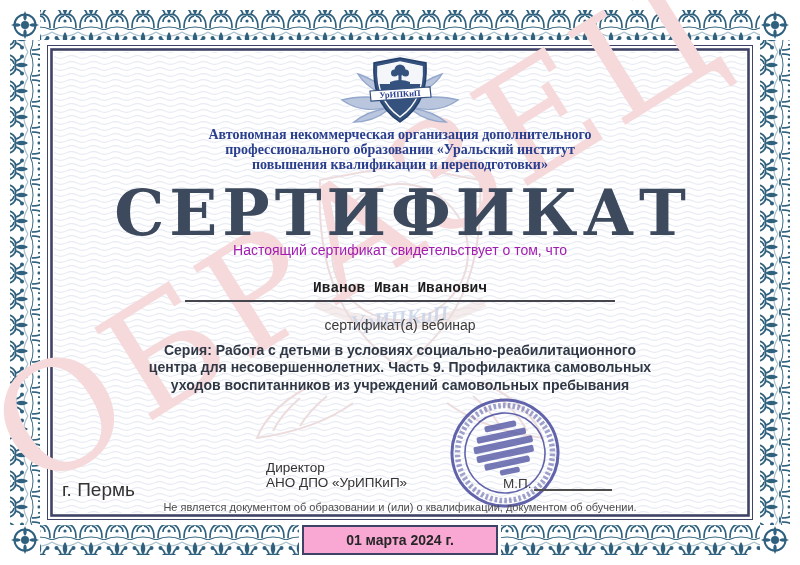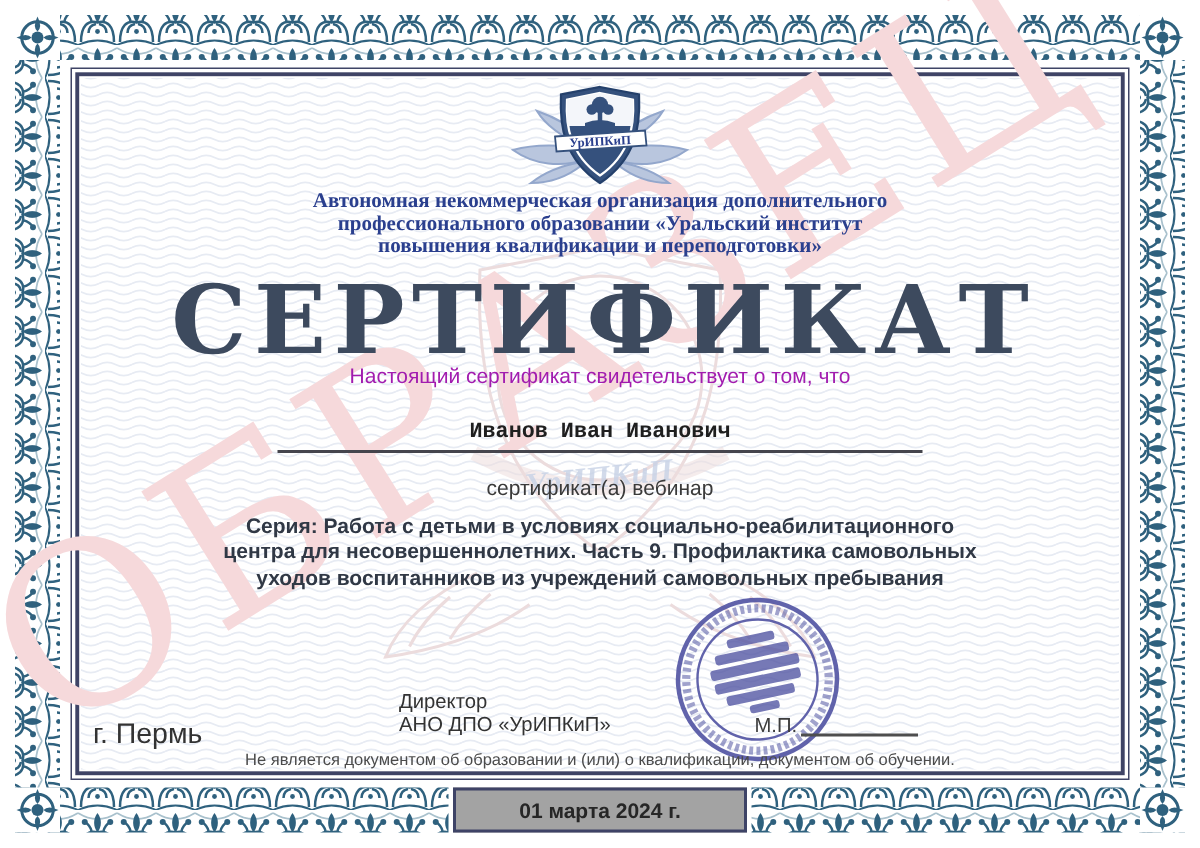--- a/index.html
+++ b/index.html
@@ -20,21 +20,21 @@
   .name-line{top:300px;left:185px;width:430px;border-top:2px solid #45454d;}
   .action{top:317px;font-size:14px;color:#3a3a3a;}
   .course{top:342px;font-size:14px;font-weight:bold;line-height:17.3px;color:#303845;}
   .stamp{left:446px;top:394px;z-index:1;filter:blur(0.4px);}
   .city{left:62px;top:479px;font-size:19px;color:#333;}
   .director{left:266px;top:461px;font-size:13.5px;line-height:14.8px;color:#333;}
   .seal-mark{left:503px;top:476px;font-size:13.5px;color:#3d3d3d;}
   .sig-line{left:534px;top:489px;width:78px;border-top:2px solid #4e4e4e;}
   .disclaimer{top:501px;font-size:11px;color:#4b4b4b;}
   .date-box{top:525px;left:50%;transform:translateX(-50%);width:192px;height:26px;
-            background:#a3a3a3;border:2px solid #3e4366;box-shadow:0 0 0 3px #ffffff;
+            background:#f9a8d4;border:2px solid #3e4366;box-shadow:0 0 0 3px #ffffff;
             line-height:26px;text-align:center;font-size:14px;font-weight:bold;
             color:#262626;z-index:3;position:absolute;}
 </style>
 </head>
 <body>
 
 <div class="page">
 
   <svg class="bg" width="800" height="565" viewBox="0 0 800 565">
     <defs>

